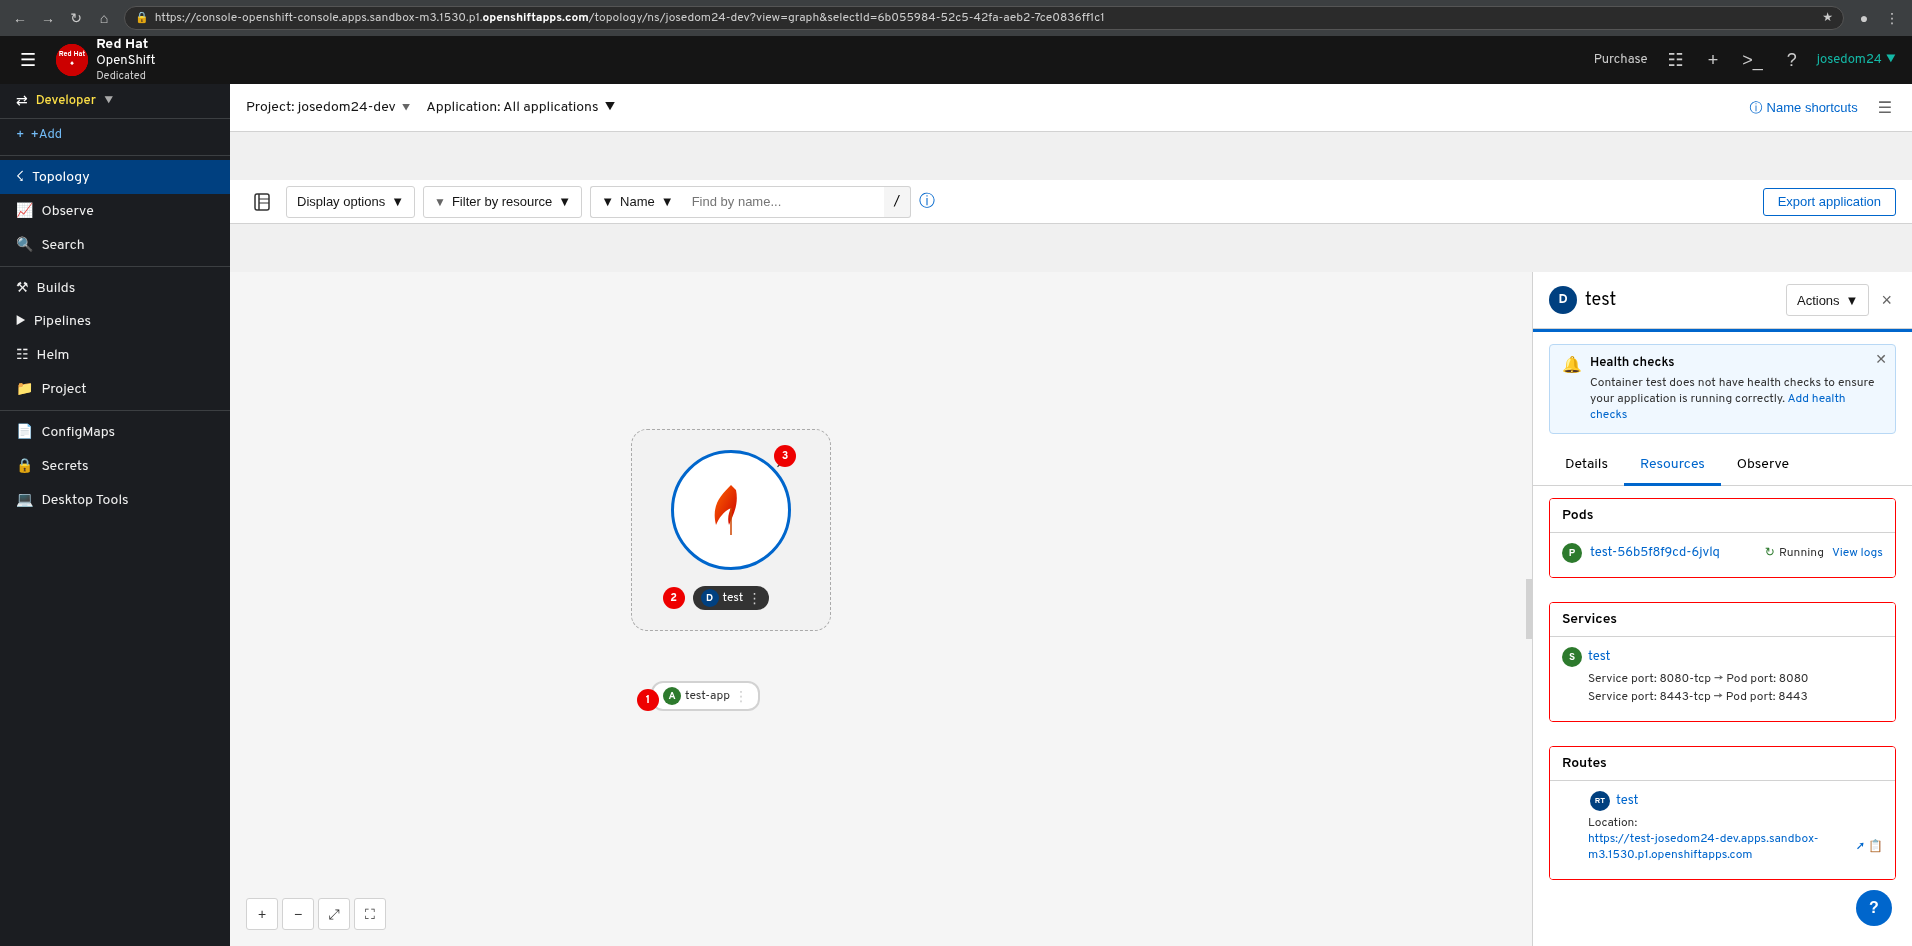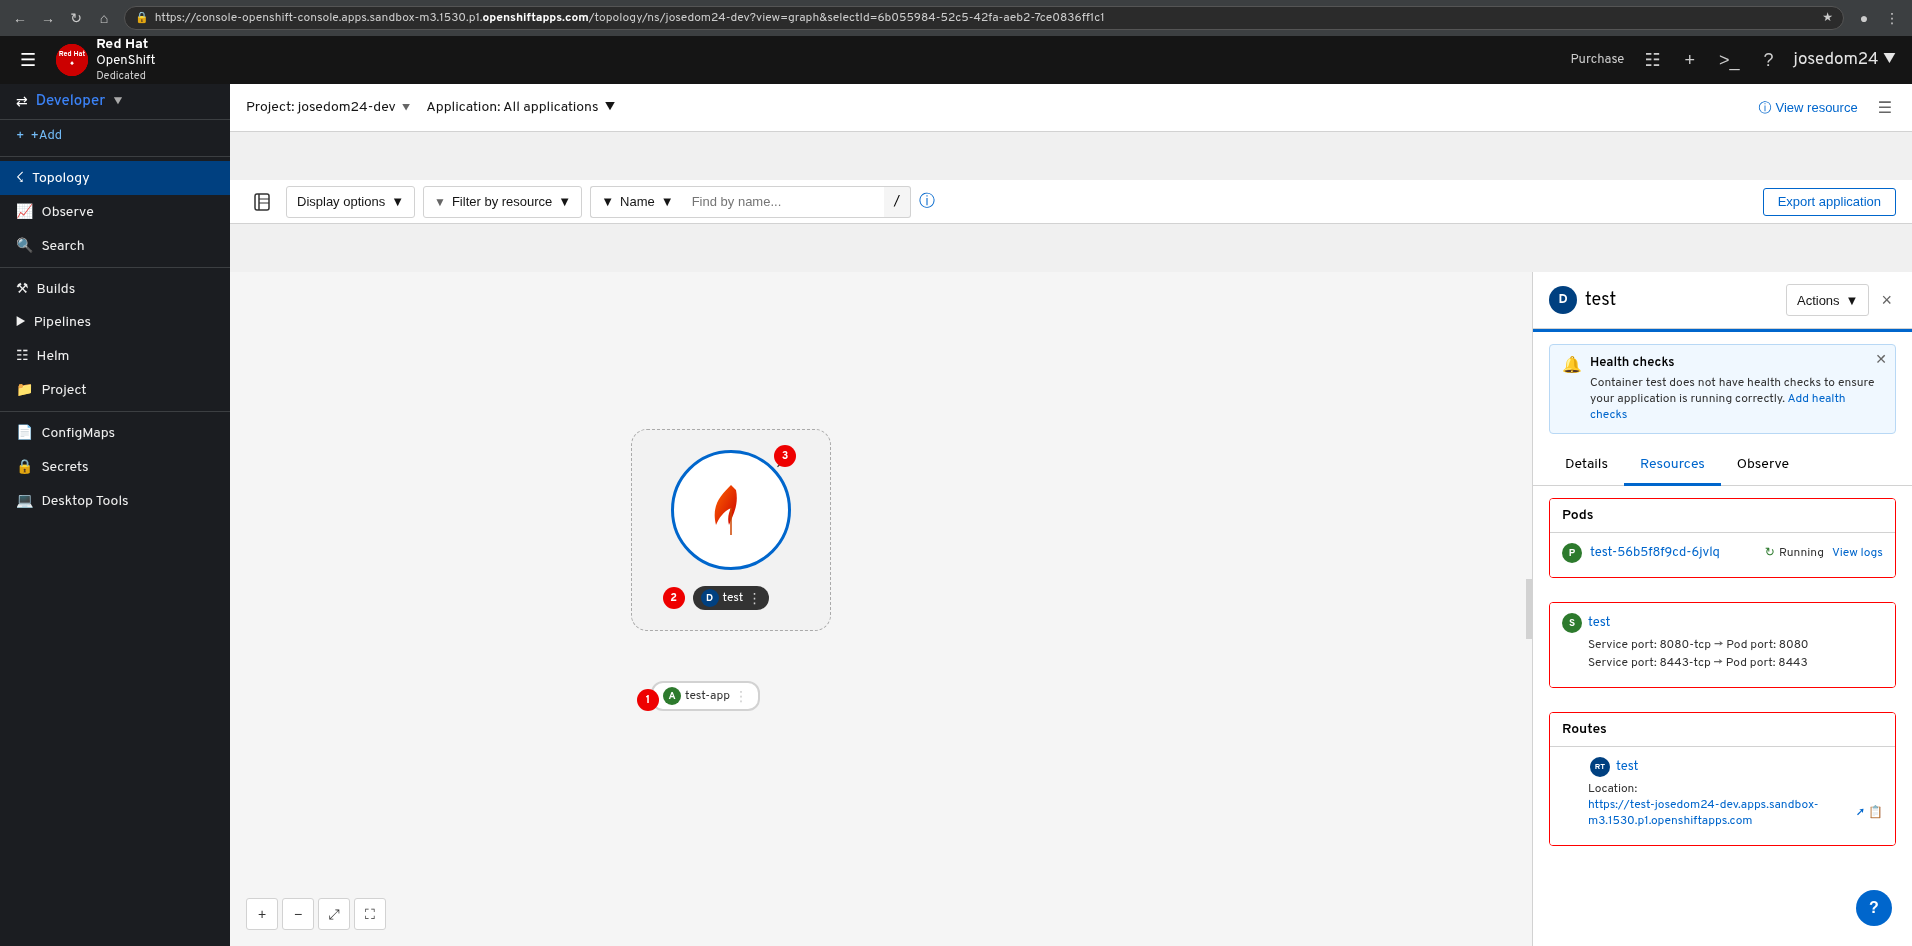--- a/index.html
+++ b/index.html
@@ -50,36 +50,36 @@
       color: white; font-size: 10px; font-weight: bold;
     }
     .brand-text { color: #fff; font-size: 13px; line-height: 1.2; }
     .brand-text .line1 { font-weight: bold; font-size: 14px; }
     .header-spacer { flex: 1; }
     .header-actions { display: flex; align-items: center; gap: 16px; color: #fff; font-size: 13px; }
     .header-icon-btn {
       background: none; border: none; color: #ccc; cursor: pointer;
       font-size: 18px; padding: 4px; display: flex; align-items: center; justify-content: center;
     }
-    .header-user { color: #e5e5e5; font-size: 17px; cursor: pointer; display: flex; align-items: center; gap: 4px; }
+    .header-user { color: #14b8a6; font-size: 13px; cursor: pointer; display: flex; align-items: center; gap: 4px; }
 
     
     .main-layout { display: flex; height: calc(100vh - 84px); }
 
     
     .sidebar {
       width: 230px; background: #1b1d21; color: #fff;
       display: flex; flex-direction: column; overflow-y: auto;
       flex-shrink: 0;
     }
     .sidebar-context {
       padding: 8px 16px; border-bottom: 1px solid #3c3f42;
       display: flex; align-items: center; gap: 8px; cursor: pointer;
     }
-    .sidebar-context-label { font-size: 15px; color: #3b82f6; font-weight: 500; }
+    .sidebar-context-label { font-size: 13px; color: #fde047; font-weight: 500; }
     .sidebar-context-arrow { color: #aaa; font-size: 12px; }
     .sidebar-add {
       padding: 8px 16px; color: #73bcf7; font-size: 13px;
       cursor: pointer; display: flex; align-items: center; gap: 6px;
     }
     .sidebar-item {
       padding: 8px 16px; font-size: 14px; cursor: pointer;
       display: flex; align-items: center; gap: 8px; color: #f0f0f0;
     }
     .sidebar-item.active { background: #004080; color: #fff; }
@@ -454,21 +454,21 @@
         <span>Project: josedom24-dev</span>
         <span class="arrow">▼</span>
       </div>
       <div class="app-selector">
         <span>Application: All applications</span>
         <span class="arrow">▼</span>
       </div>
       <div class="project-bar-spacer"></div>
       <button class="view-shortcuts-btn">
         <span>ⓘ</span>
-        <span>View resource</span>
+        <span>Name shortcuts</span>
       </button>
       <button class="list-view-btn">
         <span>☰</span>
       </button>
     </div>
 
     <div class="toolbar">
       <button class="toolbar-icon-btn">
         <svg width="20" height="20" viewBox="0 0 20 20">
           <rect x="3" y="2" width="14" height="16" rx="2" fill="none" stroke="#333" stroke-width="1.5"></rect>
@@ -623,20 +623,21 @@
               <div class="pod-status">
                 <span class="running-icon">↻</span>
                 <span>Running</span>
               </div>
               <span class="pod-logs-link">View logs</span>
             </div>
           </div>
         </div>
 
         <div class="resources-section">
+          <div class="resources-section-title">Services</div>
           <div class="resources-section-body">
             <div class="service-item">
               <div class="service-name-row">
                 <div class="service-icon">S</div>
                 <span class="service-name">test</span>
               </div>
               <div class="service-port">
                 <span>Service port: 8080-tcp</span>
                 <span class="port-arrow">→</span>
                 <span>Pod port: 8080</span>

